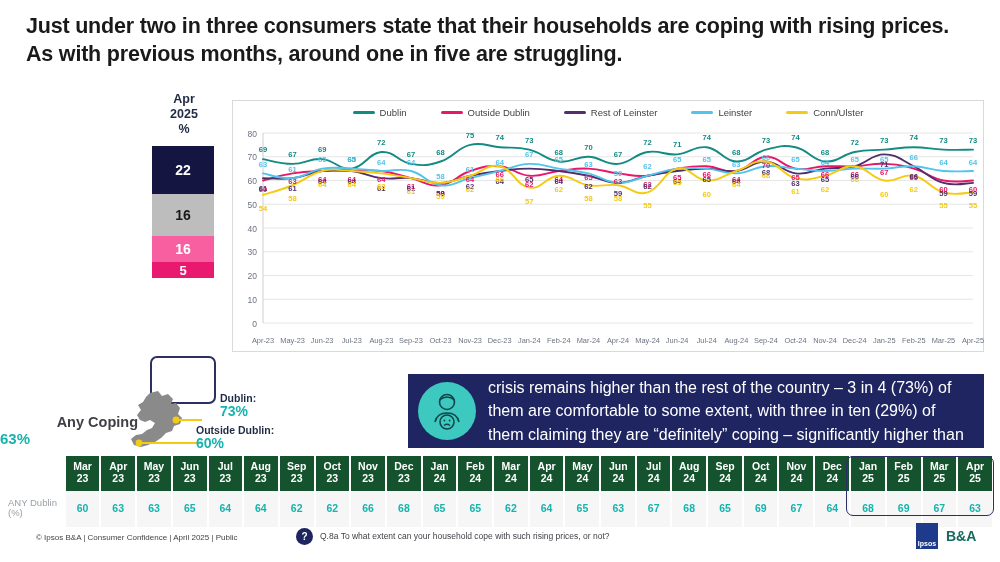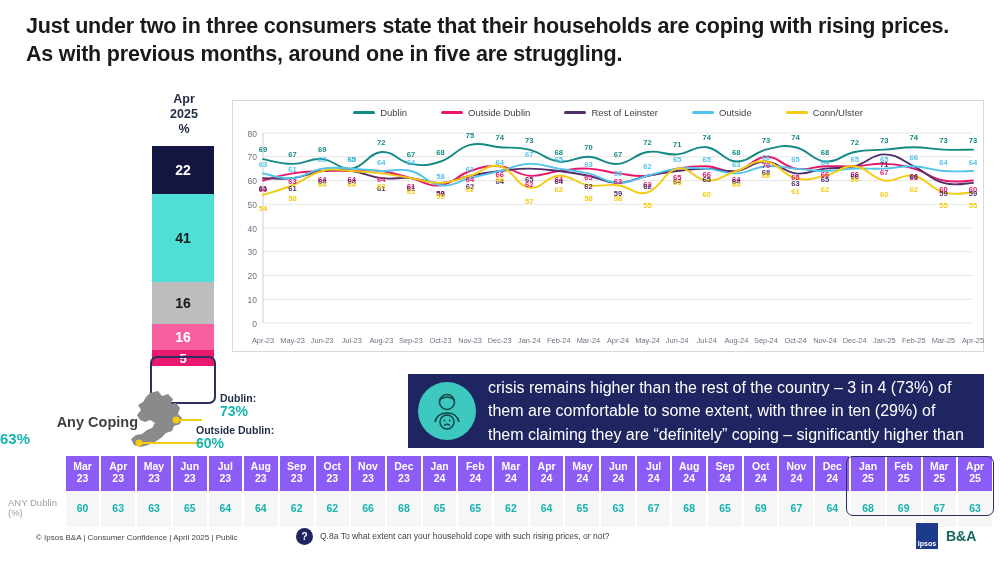--- a/index.html
+++ b/index.html
@@ -69,21 +69,21 @@
     margin-left:10px; flex:0 0 58px; display:flex; align-items:center; justify-content:center;
   }
   #banner-text {
     margin-left:12px; margin-right:12px; color:#ffffff;
     font-size:16px; line-height:1.45;
   }
   
   #table { position:absolute; left:6px; top:456px; width:988px; }
   table { border-collapse:separate; border-spacing:2px 0; width:100%; }
   th {
-    background:#8b5cf6; color:#ffffff; font-size:10.5px; font-weight:bold;
+    background:#14532d; color:#ffffff; font-size:10.5px; font-weight:bold;
     line-height:1.12; padding:5px 0 6px; width:37px; text-align:center;
   }
   td {
     background:#f6f6f6; color:#17b3ae; font-size:10.5px; font-weight:bold;
     text-align:center; padding:7px 0 8px;
   }
   .rowhead {
     background:#ffffff !important; color:#9aa0a6 !important; font-weight:normal;
     font-size:9.5px; text-align:left; width:62px; line-height:1.15;
   }
@@ -117,21 +117,20 @@
 <div id="bar-panel">
 
   <div id="bar-header">
     <div>Apr</div>
     <div>2025</div>
     <div>%</div>
   </div>
 
   <div id="bar-col">
     <div class="seg definitely">22</div>
-    <div class="seg somewhat">41</div>
     <div class="seg unsure">16</div>
     <div class="seg some-diff">16</div>
     <div class="seg def-diff">5</div>
   </div>
   <div id="diff-outline"></div>
 
   <div id="anycoping-row">
     <div id="anycoping-label">Any Coping</div>
     <div id="anycoping-value">63%</div>
   </div>
@@ -167,21 +166,21 @@
       <div class="leg">
         <i style="background: rgb(232, 23, 106);"></i>
         <span>Outside Dublin</span>
       </div>
       <div class="leg">
         <i style="background: rgb(81, 47, 109);"></i>
         <span>Rest of Leinster</span>
       </div>
       <div class="leg">
         <i style="background: rgb(82, 195, 234);"></i>
-        <span>Outside</span>
+        <span>Leinster</span>
       </div>
       <div class="leg">
         <i style="background: rgb(245, 203, 18);"></i>
         <span>Conn/Ulster</span>
       </div>
     </div>
   <svg id="plot" viewBox="0 0 752 228">
       <line x1="30" y1="198" x2="740" y2="198" stroke="#e6e6e6" stroke-width="1"></line>
       <text x="24" y="201.5" text-anchor="end" font-size="8.5" fill="#6b7280" font-family="&quot;Liberation Sans&quot;, sans-serif">0</text>
       <line x1="30" y1="174.25" x2="740" y2="174.25" stroke="#e6e6e6" stroke-width="1"></line>

